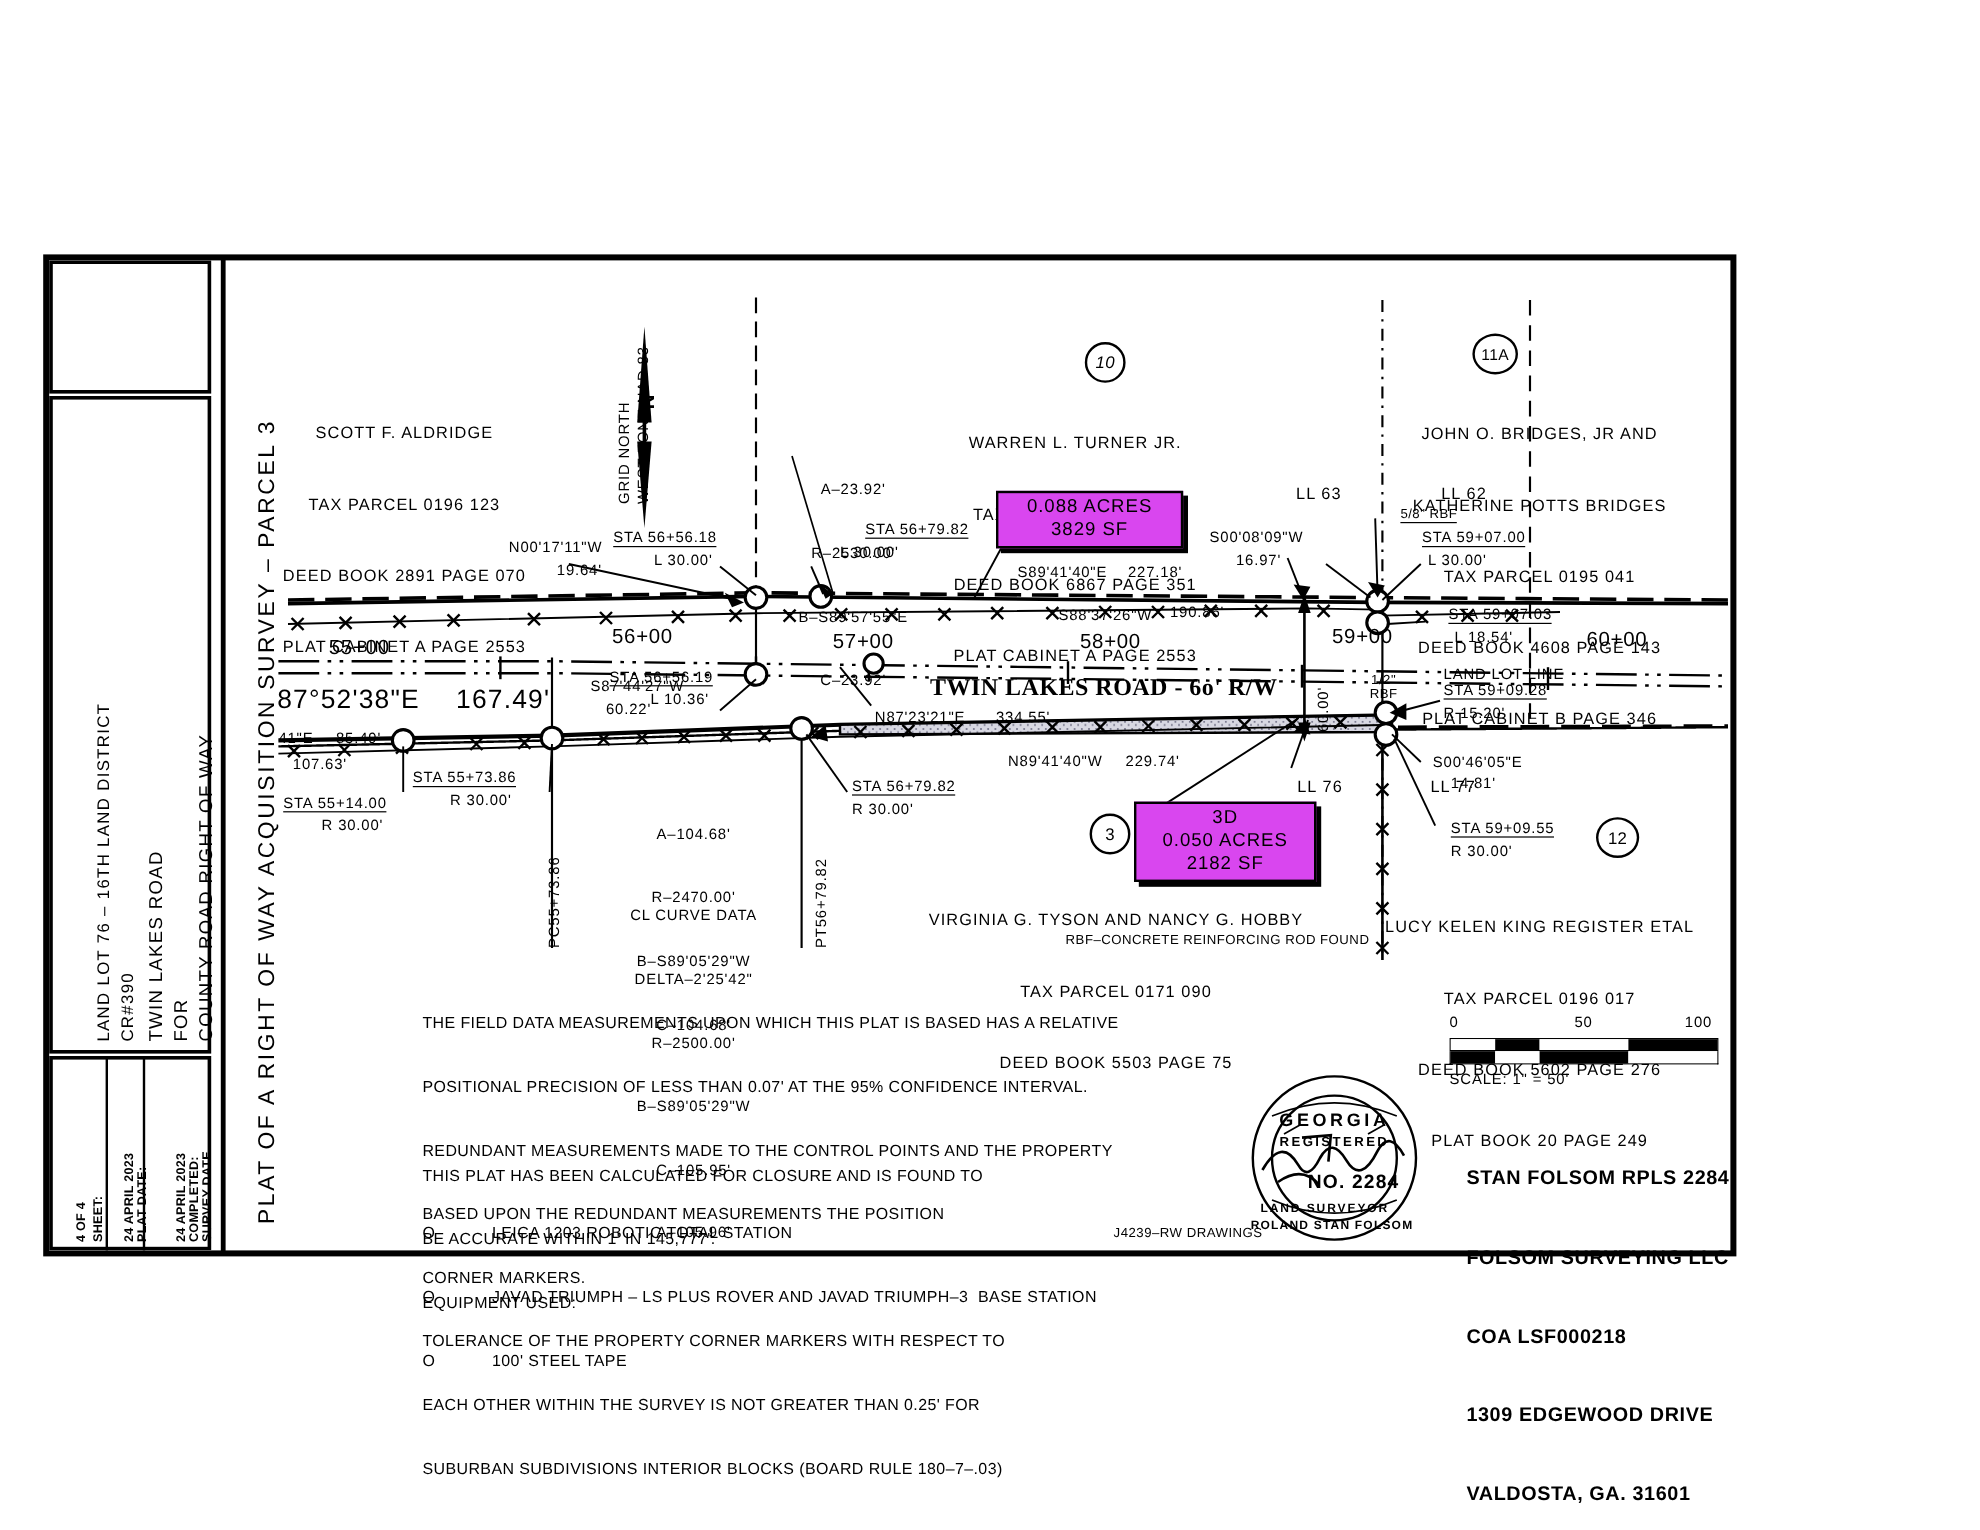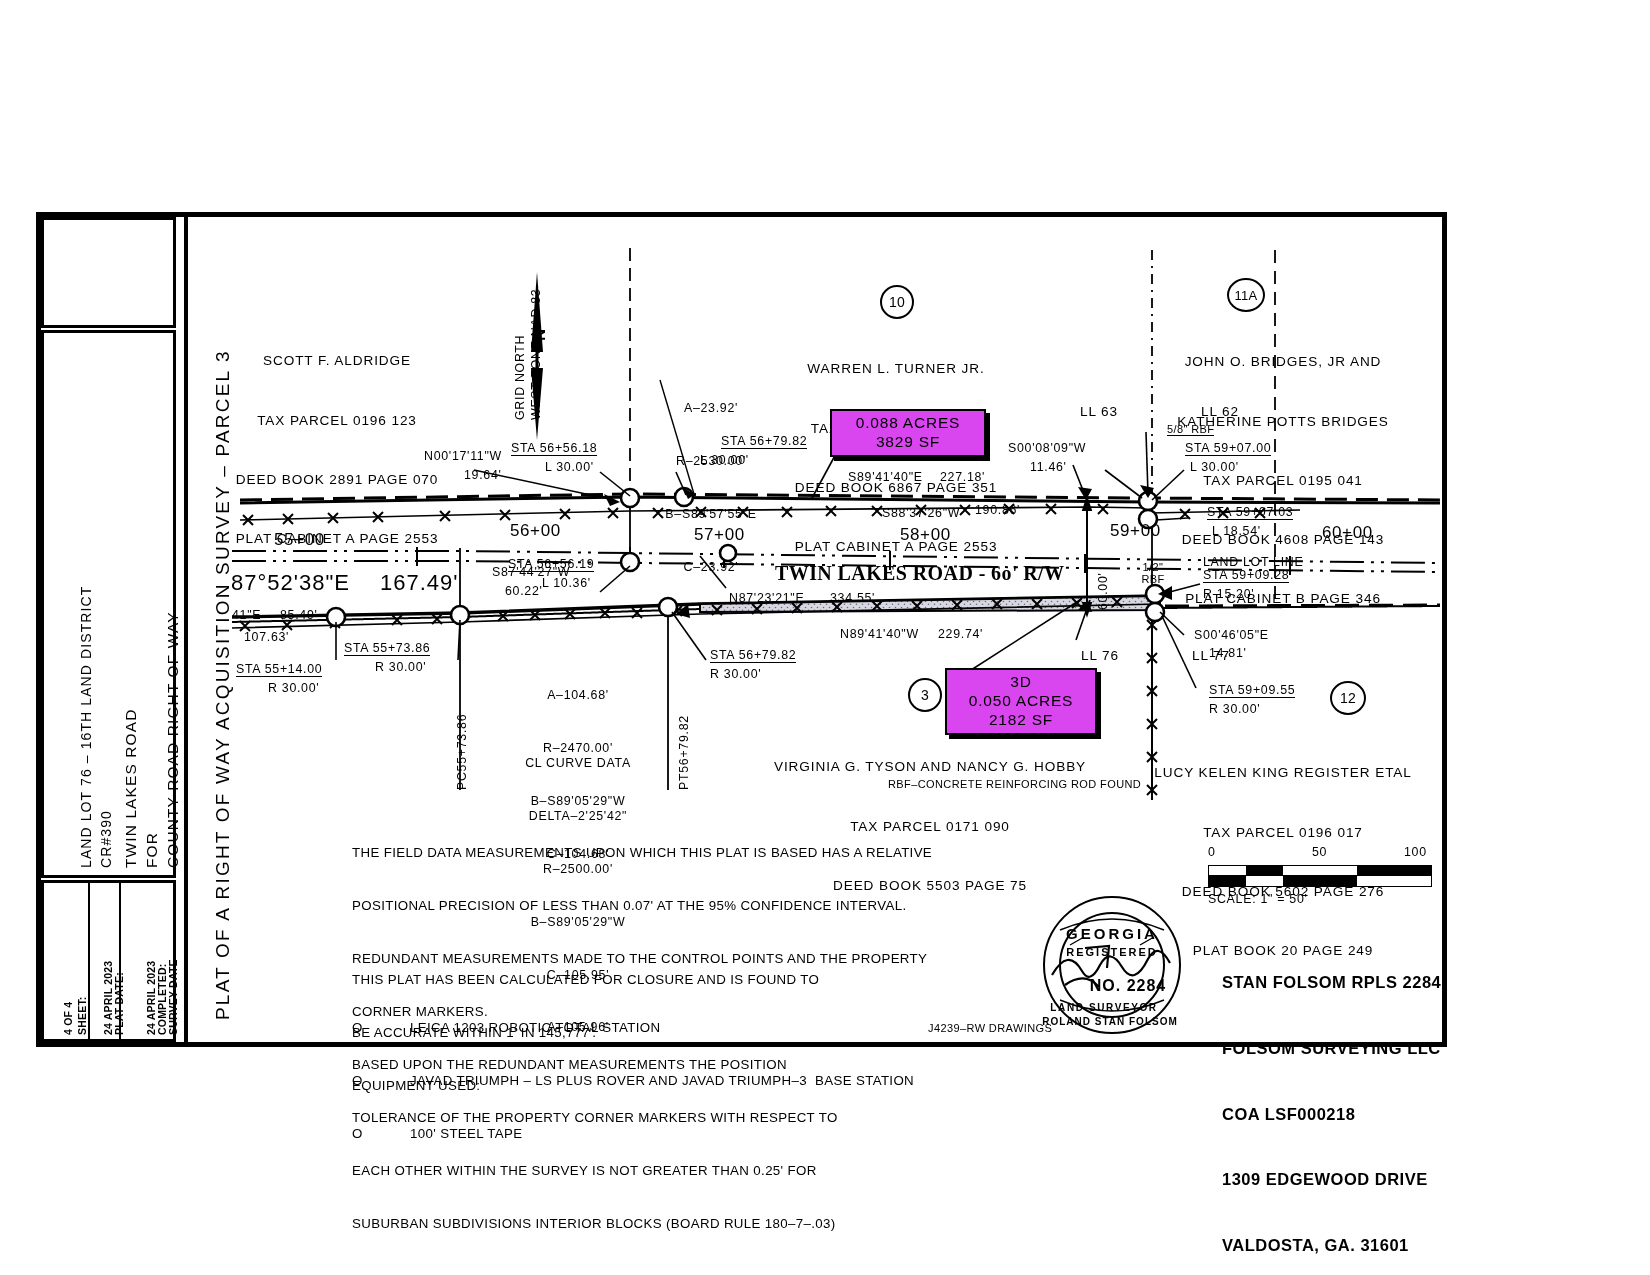--- a/index.html
+++ b/index.html
@@ -290,21 +290,21 @@
   <div class="vtext lbl-s" style="left:529px;top:420px;">WEST ZONE NAD 83</div>
   <div class="abs" style="left:530px;top:341px;font-size:17px;font-weight:700;transform:rotate(-90deg);transform-origin:0 0;">N</div>
 
   <div class="abs ctr lbl" style="left:337px;top:312px;transform:translateX(-50%);line-height:1.45;">
     <div>SCOTT F. ALDRIDGE</div>
     <div>TAX PARCEL 0196 123</div>
     <div>DEED BOOK 2891 PAGE 070</div>
     <div>PLAT CABINET A PAGE 2553</div>
   </div>
 
-  <div class="circ" style="left:880px;top:285px;width:30px;height:30px;">10</div>
+  <div class="circ" style="left:904px;top:285px;width:30px;height:30px;font-style:italic;">10</div>
   <div class="abs ctr lbl" style="left:896px;top:320px;transform:translateX(-50%);line-height:1.45;">
     <div>WARREN L. TURNER JR.</div>
     <div>TAX PARCEL 0195 032C</div>
     <div>DEED BOOK 6867 PAGE 351</div>
     <div>PLAT CABINET A PAGE 2553</div>
   </div>
 
   <div class="circ" style="left:1227px;top:278px;width:34px;height:30px;font-size:13px;">11A</div>
   <div class="abs ctr lbl" style="left:1283px;top:313px;transform:translateX(-50%);line-height:1.45;">
     <div>JOHN O. BRIDGES, JR AND</div>
@@ -386,21 +386,21 @@
   <div class="abs big" style="left:231px;top:570px;">87°52'38"E</div>
   <div class="abs big" style="left:380px;top:570px;">167.49'</div>
 
   <div class="abs lbl-s" style="left:848px;top:470px;">S89'41'40"E</div>
   <div class="abs lbl-s" style="left:940px;top:470px;">227.18'</div>
 
   <div class="abs lbl-s" style="left:882px;top:506px;">S88'37'26"W</div>
   <div class="abs lbl-s" style="left:975px;top:503px;">190.86'</div>
 
   <div class="abs lbl-s" style="left:1008px;top:441px;">S00'08'09"W</div>
-  <div class="abs lbl-s" style="left:1030px;top:460px;">11.46'</div>
+  <div class="abs lbl-s" style="left:1030px;top:460px;">16.97'</div>
 
   <div class="abs lbl-s" style="left:492px;top:565px;">S87'44'27"W</div>
   <div class="abs lbl-s" style="left:505px;top:584px;">60.22'</div>
 
   <div class="abs lbl-s" style="left:729px;top:591px;">N87'23'21"E</div>
   <div class="abs lbl-s" style="left:830px;top:591px;">334.55'</div>
 
   <div class="abs lbl-s" style="left:840px;top:627px;">N89'41'40"W</div>
   <div class="abs lbl-s" style="left:938px;top:627px;">229.74'</div>
 
@@ -446,22 +446,22 @@
   <div class="abs lbl-xs ctr" style="left:1133px;top:561px;width:40px;">1/2"</div>
   <div class="abs lbl-xs ctr" style="left:1133px;top:573px;width:40px;">RBF</div>
   <div class="abs lbl-s" style="left:1203px;top:555px;">LAND LOT LINE</div>
 
   <div class="abs lbl-xs" style="left:888px;top:778px;">RBF–CONCRETE REINFORCING ROD FOUND</div>
 
   <div class="abs notes" style="left:352px;top:809px;">
     <div>THE FIELD DATA MEASUREMENTS UPON WHICH THIS PLAT IS BASED HAS A RELATIVE</div>
     <div>POSITIONAL PRECISION OF LESS THAN 0.07' AT THE 95% CONFIDENCE INTERVAL.</div>
     <div>REDUNDANT MEASUREMENTS MADE TO THE CONTROL POINTS AND THE PROPERTY</div>
+    <div>BASED UPON THE REDUNDANT MEASUREMENTS THE POSITION</div>
     <div>CORNER MARKERS.</div>
-    <div>BASED UPON THE REDUNDANT MEASUREMENTS THE POSITION</div>
     <div>TOLERANCE OF THE PROPERTY CORNER MARKERS WITH RESPECT TO</div>
     <div>EACH OTHER WITHIN THE SURVEY IS NOT GREATER THAN 0.25' FOR</div>
     <div>SUBURBAN SUBDIVISIONS INTERIOR BLOCKS (BOARD RULE 180–7–.03)</div>
   </div>
 
   <div class="abs notes" style="left:352px;top:936px;">
     <div>THIS PLAT HAS BEEN CALCULATED FOR CLOSURE AND IS FOUND TO</div>
     <div>BE ACCURATE WITHIN 1' IN 145,777'.</div>
     <div>EQUIPMENT USED:</div>
   </div>

